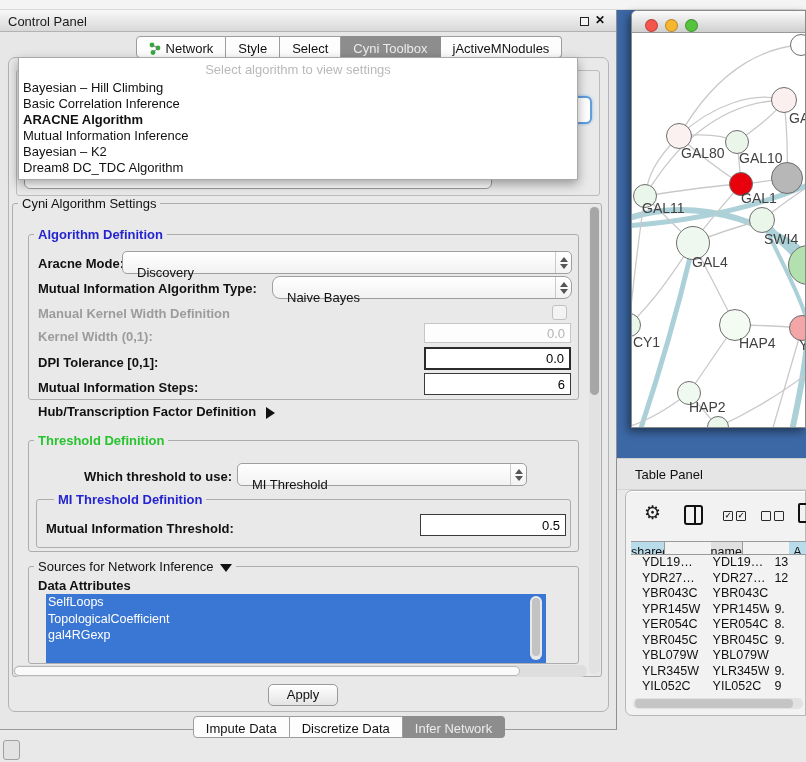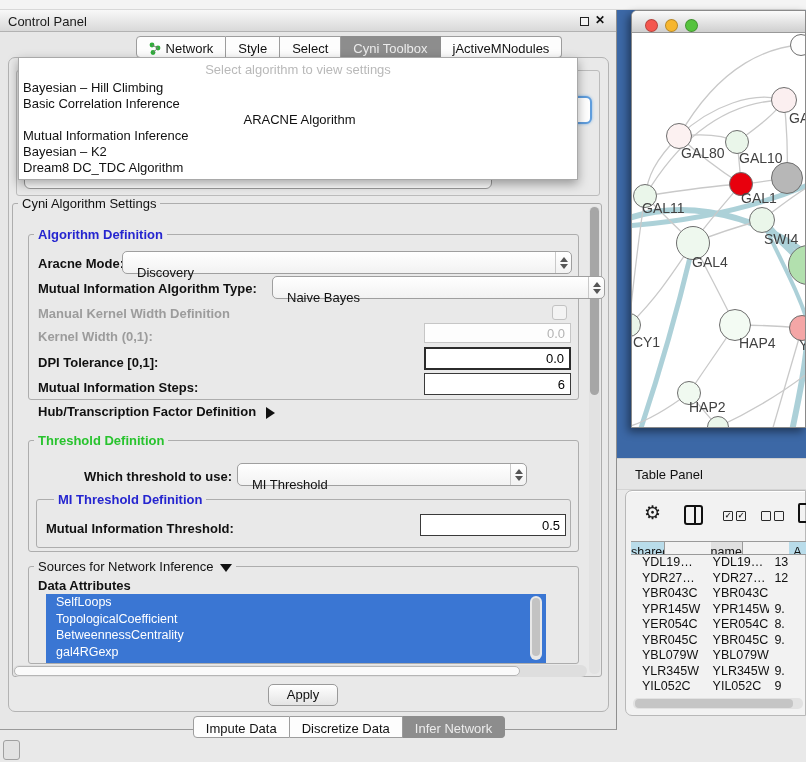--- a/index.html
+++ b/index.html
@@ -33,21 +33,21 @@
   
   #hidden-group { left:16px; top:60px; width:584px; height:126px; border:1px solid #bcbcbc; border-radius:3px; z-index:4; }
   #hidden-combo-focus { left:552px; top:86px; width:40px; height:28px; border:2px solid #5f9ddd; border-radius:6px; background:#fff; z-index:5; box-shadow:0 0 3px #7fb4e4; }
   #hidden-combo-bottom { left:24px; top:150px; width:468px; height:29px; border:1px solid #9a9a9a; border-radius:6px; background:#fff; z-index:5; }
 
   
   #algo-popup { left:18px; top:47px; width:560px; height:123px; background:#fff; border:1px solid #a9a9a9; box-shadow:0 4px 10px rgba(0,0,0,.35); z-index:20; }
   #algo-placeholder { top:4px; width:100%; text-align:center; color:#b9b9b9; }
   #algo-list { left:3px; top:22px; width:554px; }
   .pItem { height:16px; line-height:16px; padding-left:1px; white-space:nowrap; }
-  .pItem.bold { font-weight:normal;text-align:center; }
+  .pItem.bold { font-weight:bold; }
 
   
   .group { border:1px solid #adadad; border-radius:3px; }
   .group-label { position:absolute; background:#e9e9e9; padding:0 4px; font-size:13px; white-space:nowrap; }
   .blue  { color:#2525cf; font-weight:bold; }
   .green { color:#28c32e; font-weight:bold; }
   #cyni-group { left:12px; top:193px; width:590px; height:474px; background:#e9e9e9; }
   #cyni-label { left:18px; top:186px; background:#e9e9e9; padding:0 4px; }
   #cyni-vscroll { left:589px; top:196px; width:11px; height:468px; background:#e2e2e2; border-radius:6px; }
   #cyni-vthumb { left:1px; top:1px; width:9px; height:188px; background:#a6a6a6; border-radius:5px; }
@@ -65,21 +65,21 @@
   .tfield.dis { border:1px solid #c6c6c6; color:#b3b3b3; background:#fdfdfd; }
   .tfield.focus { border:2px solid #2b2b2b; }
   .tfield.dark { border:1px solid #3a3a3a; }
 
   .cb { width:15px; height:15px; border:1px solid #c2c2c2; border-radius:3px; background:#f3f3f3; }
 
   .arrow-right { display:inline-block; width:0; height:0; border-top:6px solid transparent; border-bottom:6px solid transparent; border-left:9px solid #111; margin-left:10px; vertical-align:middle; }
   .arrow-down  { display:inline-block; width:0; height:0; border-left:6px solid transparent; border-right:6px solid transparent; border-top:8px solid #111; margin-left:6px; vertical-align:middle; }
 
   #attr-list { left:46px; top:584px; width:500px; height:69px; background:#3a76d3; overflow:hidden; }
-  .attr { height:16.5px; line-height:16.5px; color:#fff; font-size:12.5px; padding-left:10px; white-space:nowrap; }
+  .attr { height:16.5px; line-height:16.5px; color:#fff; font-size:12.5px; padding-left:2px; white-space:nowrap; }
   #attr-vscroll { left:530px; top:586px; width:12px; height:64px; background:#e8e8e8; border-radius:6px; }
   #attr-vthumb { left:2px; top:2px; width:8px; height:58px; background:#c3c3c3; border-radius:4px; }
 
   #cyni-hscroll { left:13px; top:655px; width:574px; height:12px; background:#dedede; border-radius:6px; }
   #cyni-hthumb { left:1px; top:1px; width:506px; height:10px; background:#fafafa; border:1px solid #b5b5b5; border-radius:5px; }
 
   #apply-btn { left:268px; top:674px; width:70px; height:22px; border:1px solid #9a9a9a; border-radius:5px; background:linear-gradient(#ffffff,#e4e4e4); text-align:center; line-height:20px; font-size:13px; }
 
   #cp-bottom-tabs { top:706px; }
 
@@ -194,21 +194,21 @@
     <div class="abs flabel" style="left:38px; top:246px;">Aracne Mode:</div>
     <div class="abs combo" style="left:122px; top:241px; width:450px;">
       <span class="cv">Discovery</span>
       <span class="stepper">
           <span class="tri-up"></span>
           <span class="tri-down"></span>
         </span>
     </div>
 
     <div class="abs flabel" style="left:38px; top:271px;">Mutual Information Algorithm Type:</div>
-    <div class="abs combo" style="left:272px; top:266px; width:333px;">
+    <div class="abs combo" style="left:272px; top:266px; width:300px;border-radius:8px;">
       <span class="cv">Naive Bayes</span>
       <span class="stepper">
           <span class="tri-up"></span>
           <span class="tri-down"></span>
         </span>
     </div>
 
     <div class="abs flabel dis" style="left:38px; top:296px;">Manual Kernel Width Definition</div>
     <div class="abs cb" style="left:552px; top:295px;"></div>
 
@@ -243,21 +243,20 @@
     <input class="abs tfield dark" style="left: 420px; top: 504px; width: 146px; height: 22px;" readonly="" value="0.5">
 
     <div class="abs group" style="left:28px; top:556px; width:551px; height:98px;"></div>
     <div class="abs group-label" style="left:34px; top:549px;">
       <span>Sources for Network Inference</span><span class="arrow-down"></span>
     </div>
     <div class="abs flabel" style="left:38px; top:568px;">Data Attributes</div>
     <div class="abs" id="attr-list">
         <div class="attr">SelfLoops</div>
         <div class="attr">TopologicalCoefficient</div>
-        <div class="attr">BetweennessCentrality</div>
         <div class="attr">gal4RGexp</div>
       </div>
     <div class="abs" id="attr-vscroll">
         <div class="abs" id="attr-vthumb"></div>
       </div>
 
     <div class="abs" id="cyni-hscroll">
         <div class="abs" id="cyni-hthumb"></div>
       </div>
 

